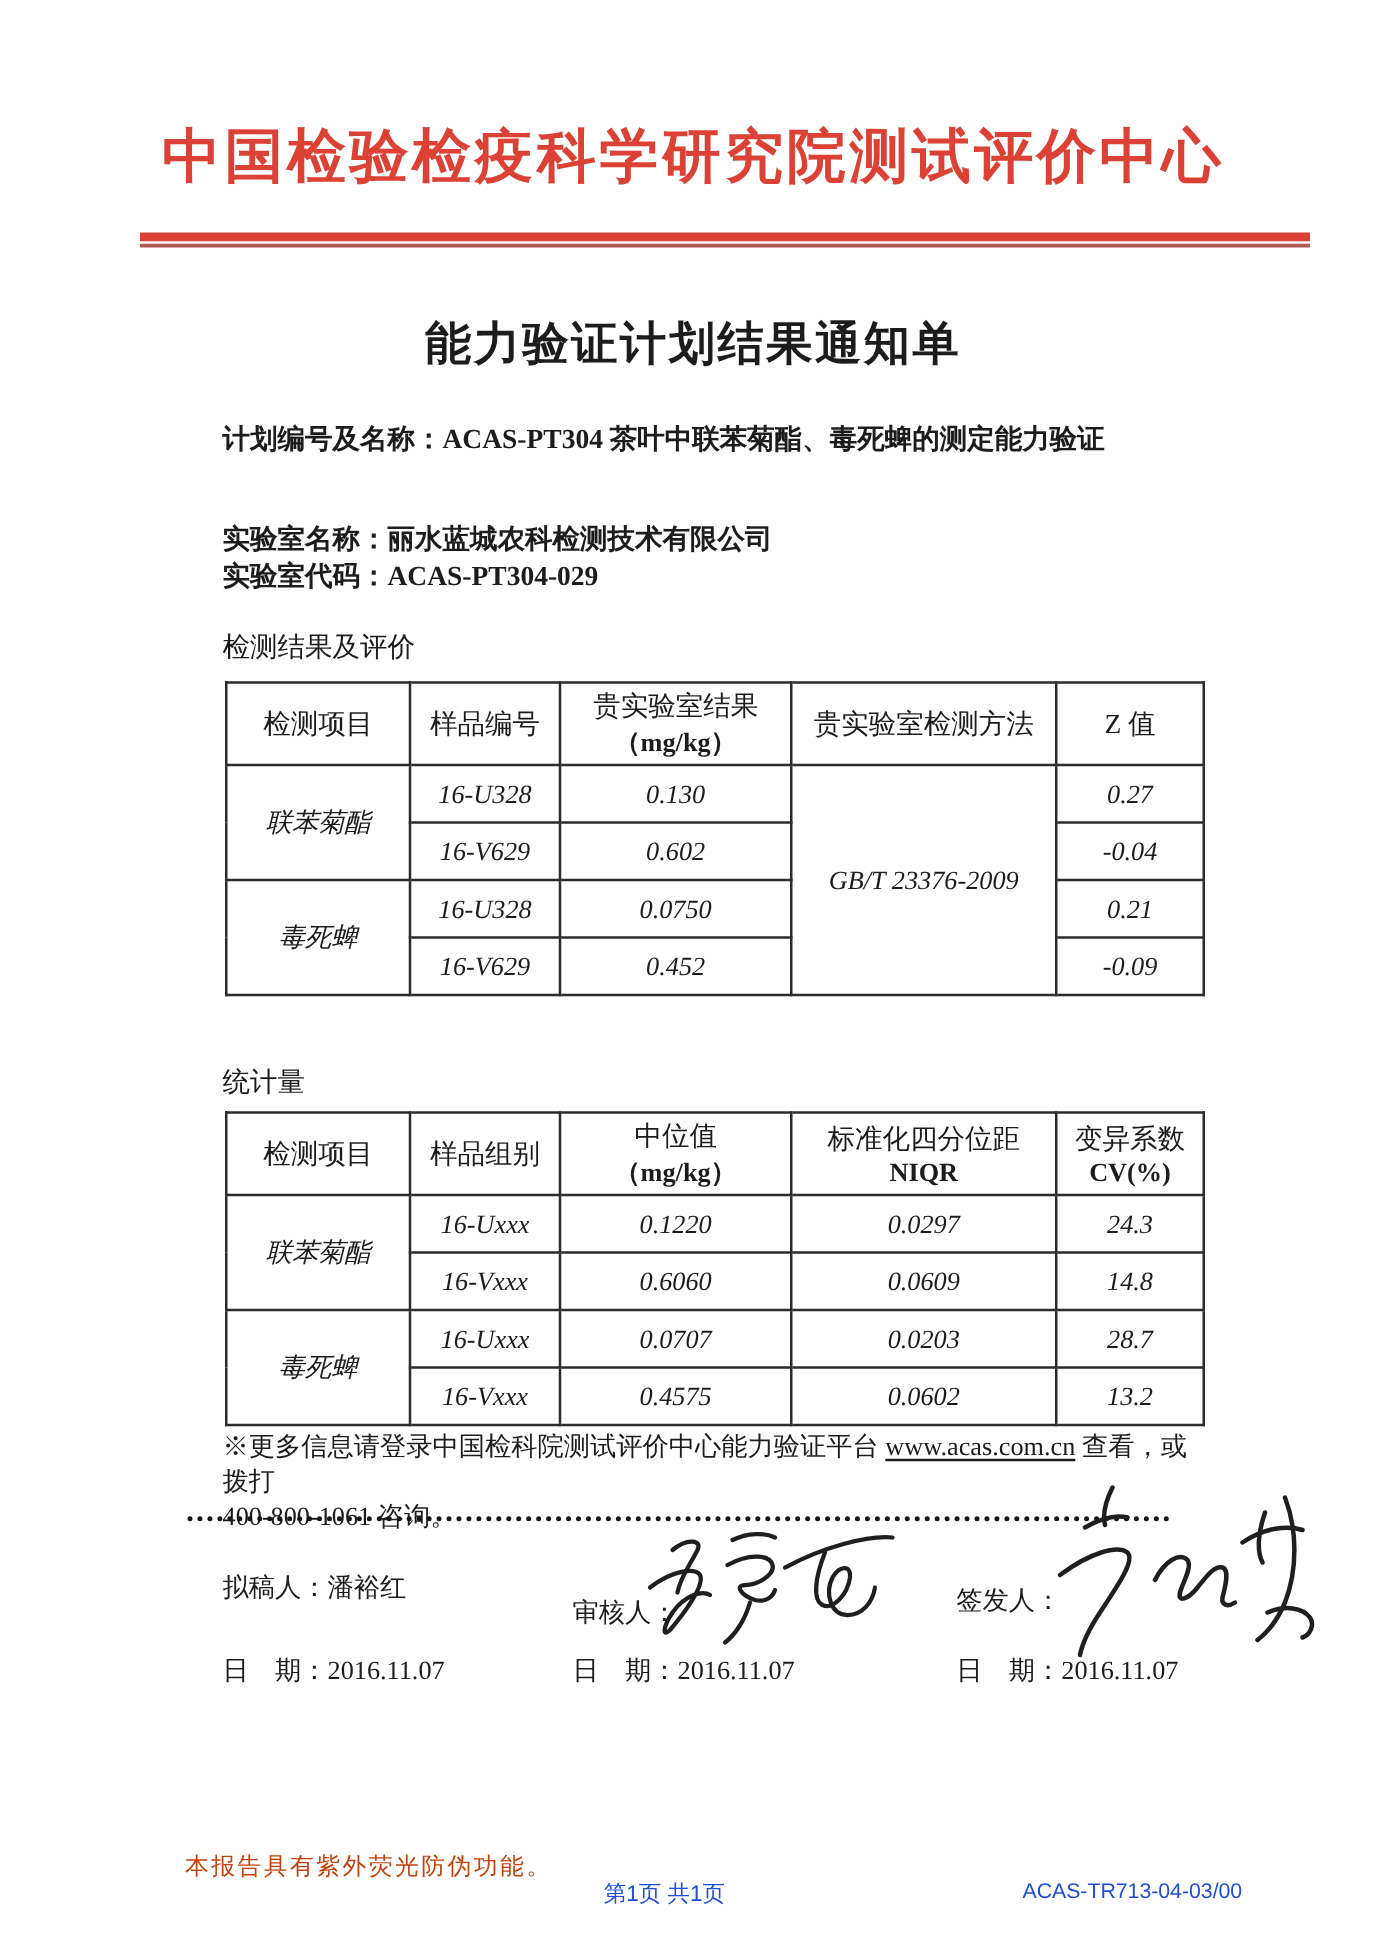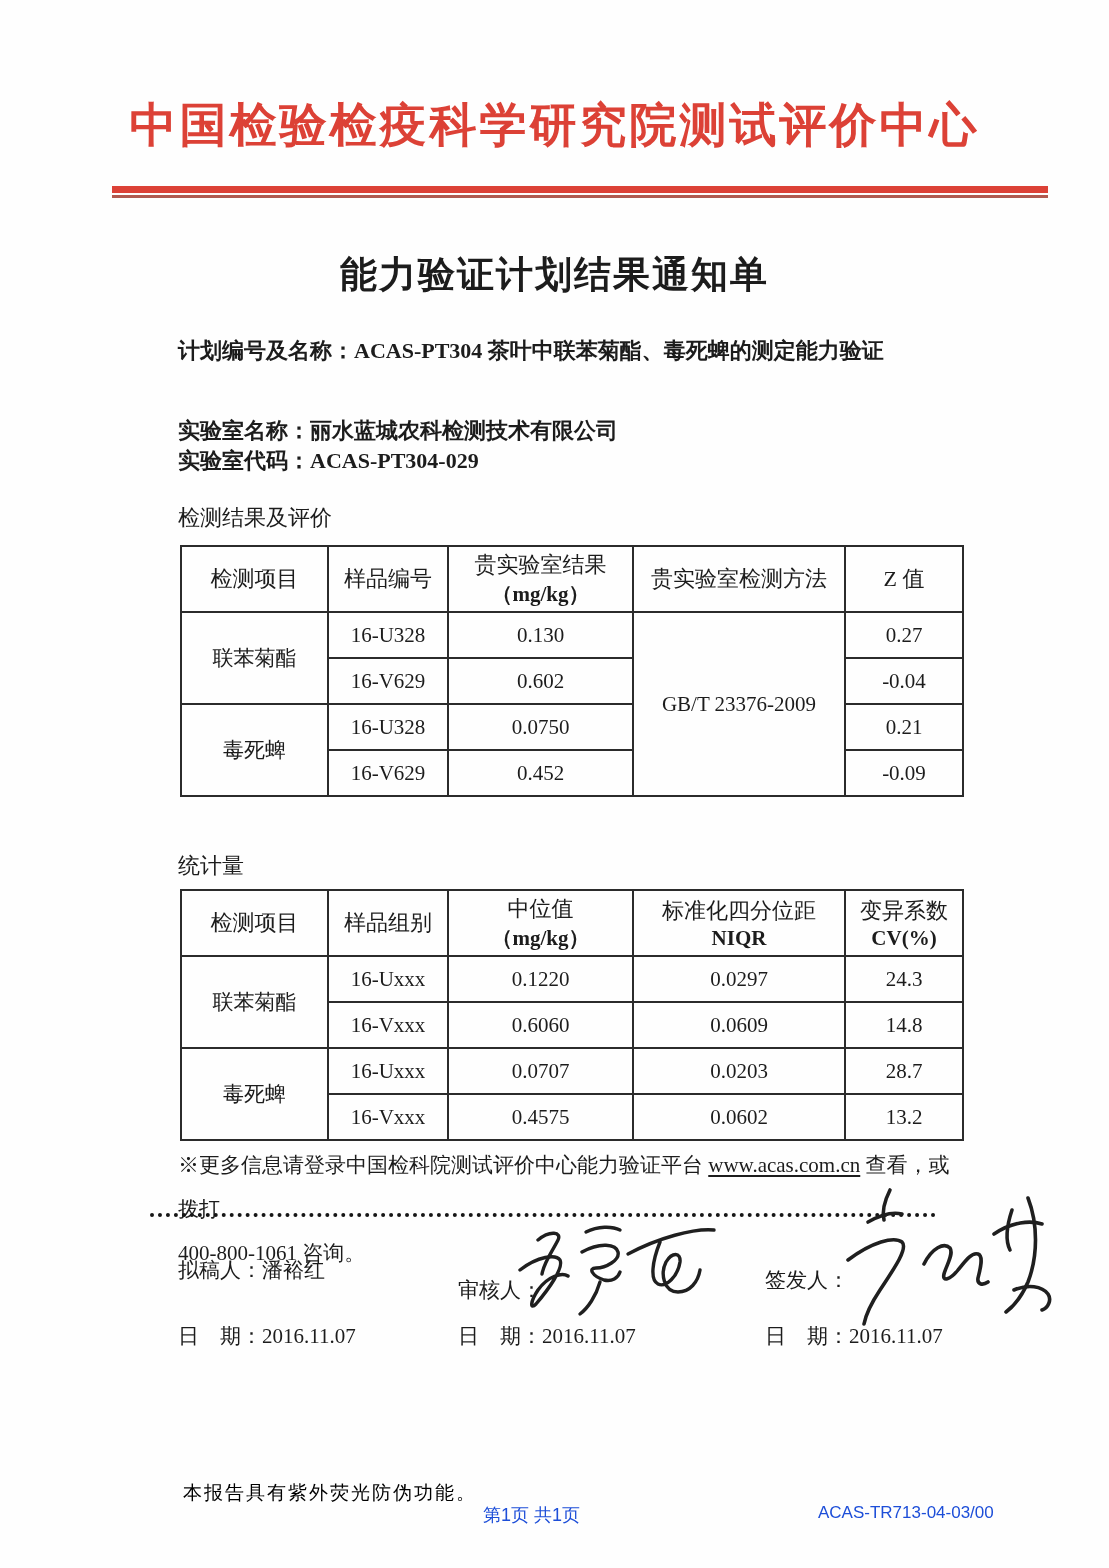--- a/index.html
+++ b/index.html
@@ -49,38 +49,38 @@
     font-size:21px;
   }
   table.grid th, table.grid td{
     border:2px solid #2b2b2b;
     text-align:center;
     vertical-align:middle;
     padding:0 4px;
     font-weight:normal;
   }
   table.grid thead th{height:64px;font-size:22px;}
-  table.grid tbody td{height:44px;}
+  table.grid tbody td{height:44px;font-style:italic;}
   .hdr-sub{font-weight:bold;font-size:21px;}
   .bold{font-weight:bold;}
 
   .note{font-size:19.5px;line-height:30px;white-space:nowrap;}
   .note .indent{padding-left:33px;}
 
-  .more-info{font-size:21px;line-height:44px;width:790px;}
+  .more-info{font-size:21px;line-height:28px;width:790px;}
   .more-info .link{text-decoration:underline;text-underline-offset:3px;}
 
   .dotted-rule{
     top:1213px;left:150px;width:786px;height:0;
     border-top:4px dotted #161616;
   }
 
   .signoff{font-size:21px;white-space:nowrap;}
   .gray-note{
-    font-size:19px;color:#000000;letter-spacing:2px;white-space:nowrap;margin-left:35px;
+    font-size:19px;color:#c2410c;letter-spacing:2px;white-space:nowrap;
   }
   .small-footer{
     font-family:"Liberation Sans","DejaVu Sans",sans-serif;
     font-size:18px;color:#1d4ed8;white-space:nowrap;
   }
   .sig svg{display:block;}
 </style>
 </head>
 <body>
 

